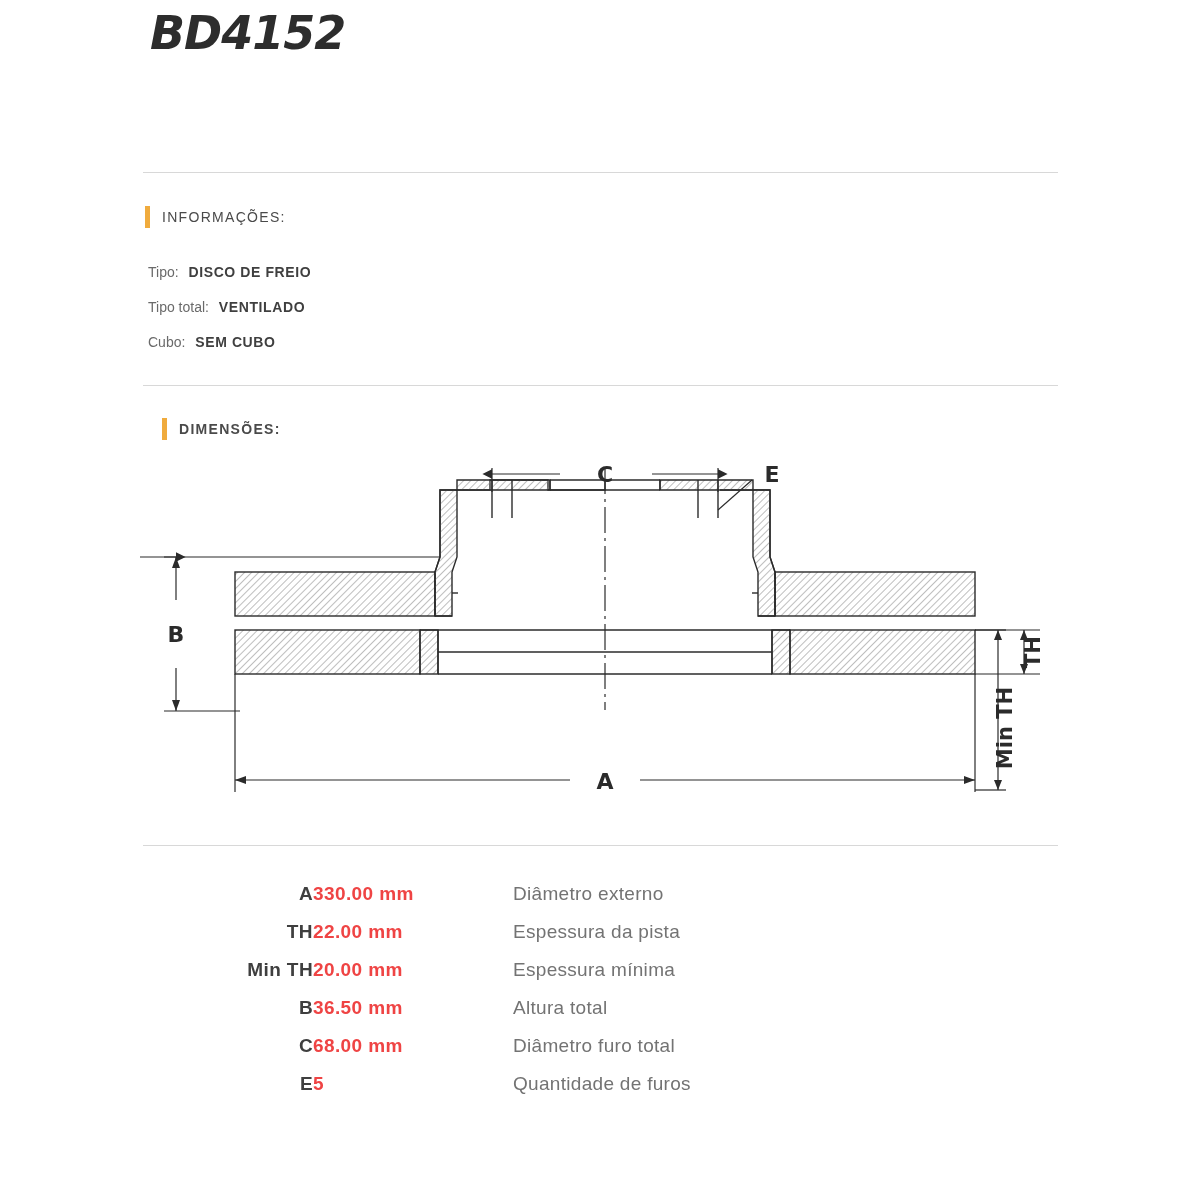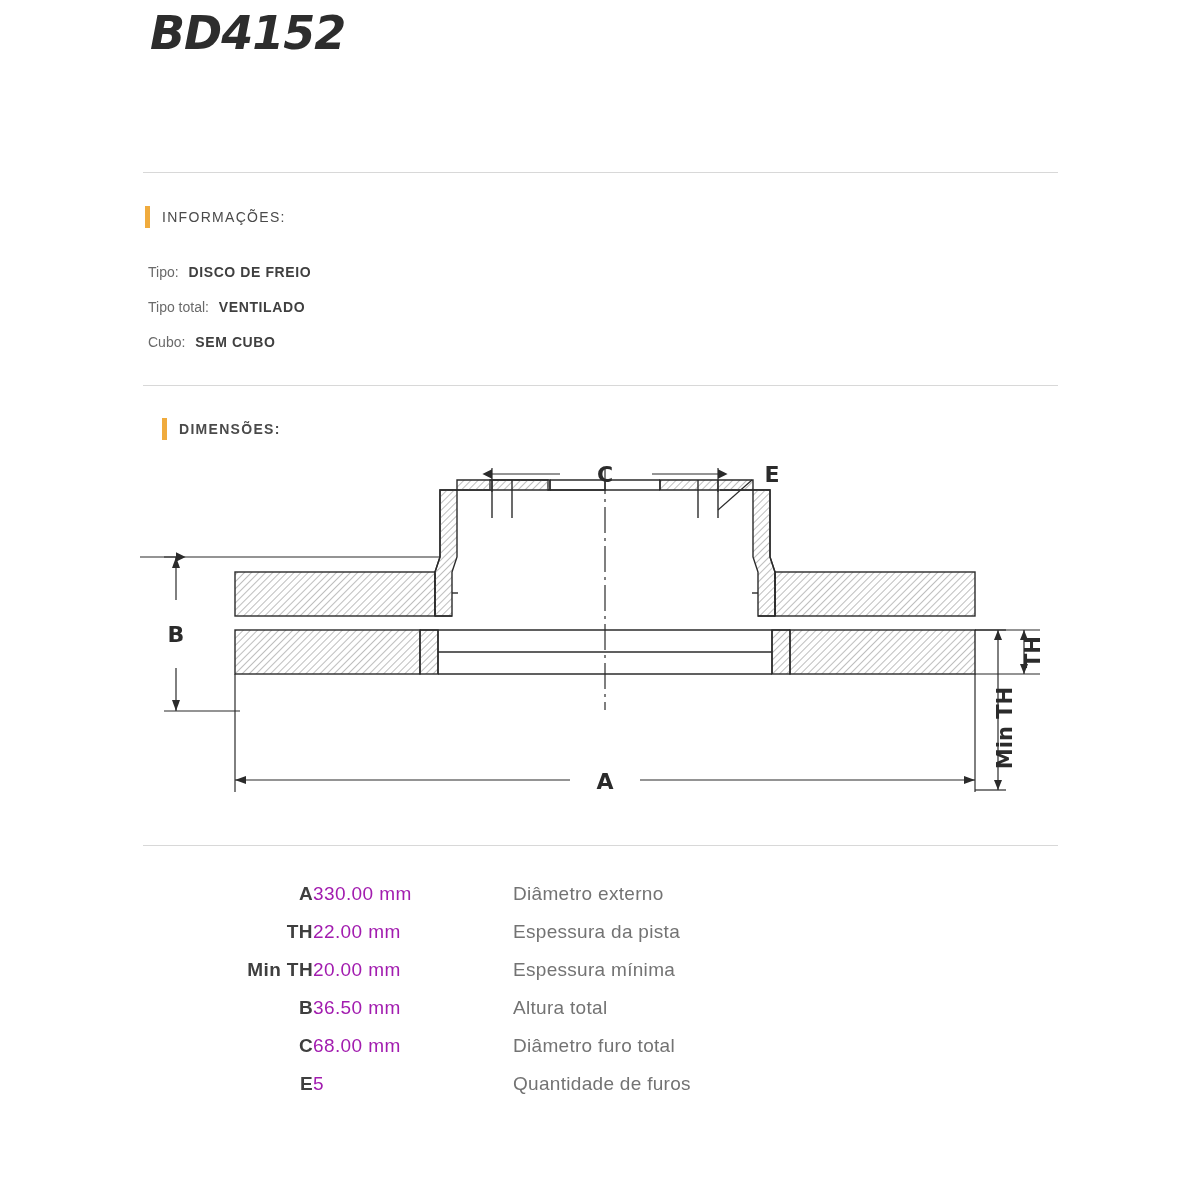--- a/index.html
+++ b/index.html
@@ -116,22 +116,22 @@
     text-align: right;
     font-weight: bold;
     color: #3f3f3f;
     padding-right: 0;
     letter-spacing: 0.4px;
   }
   .col-value {
     width: 200px;
     text-align: left;
     padding-left: 48px;
-    font-weight: normal;
-    color: #a21caf;
+    font-weight: bold;
+    color: #ef4444;
     letter-spacing: 0.4px;
   }
   .col-desc {
     text-align: left;
     padding-left: 90px;
     color: #737373;
     letter-spacing: 0.3px;
   }
 </style>
 </head>

